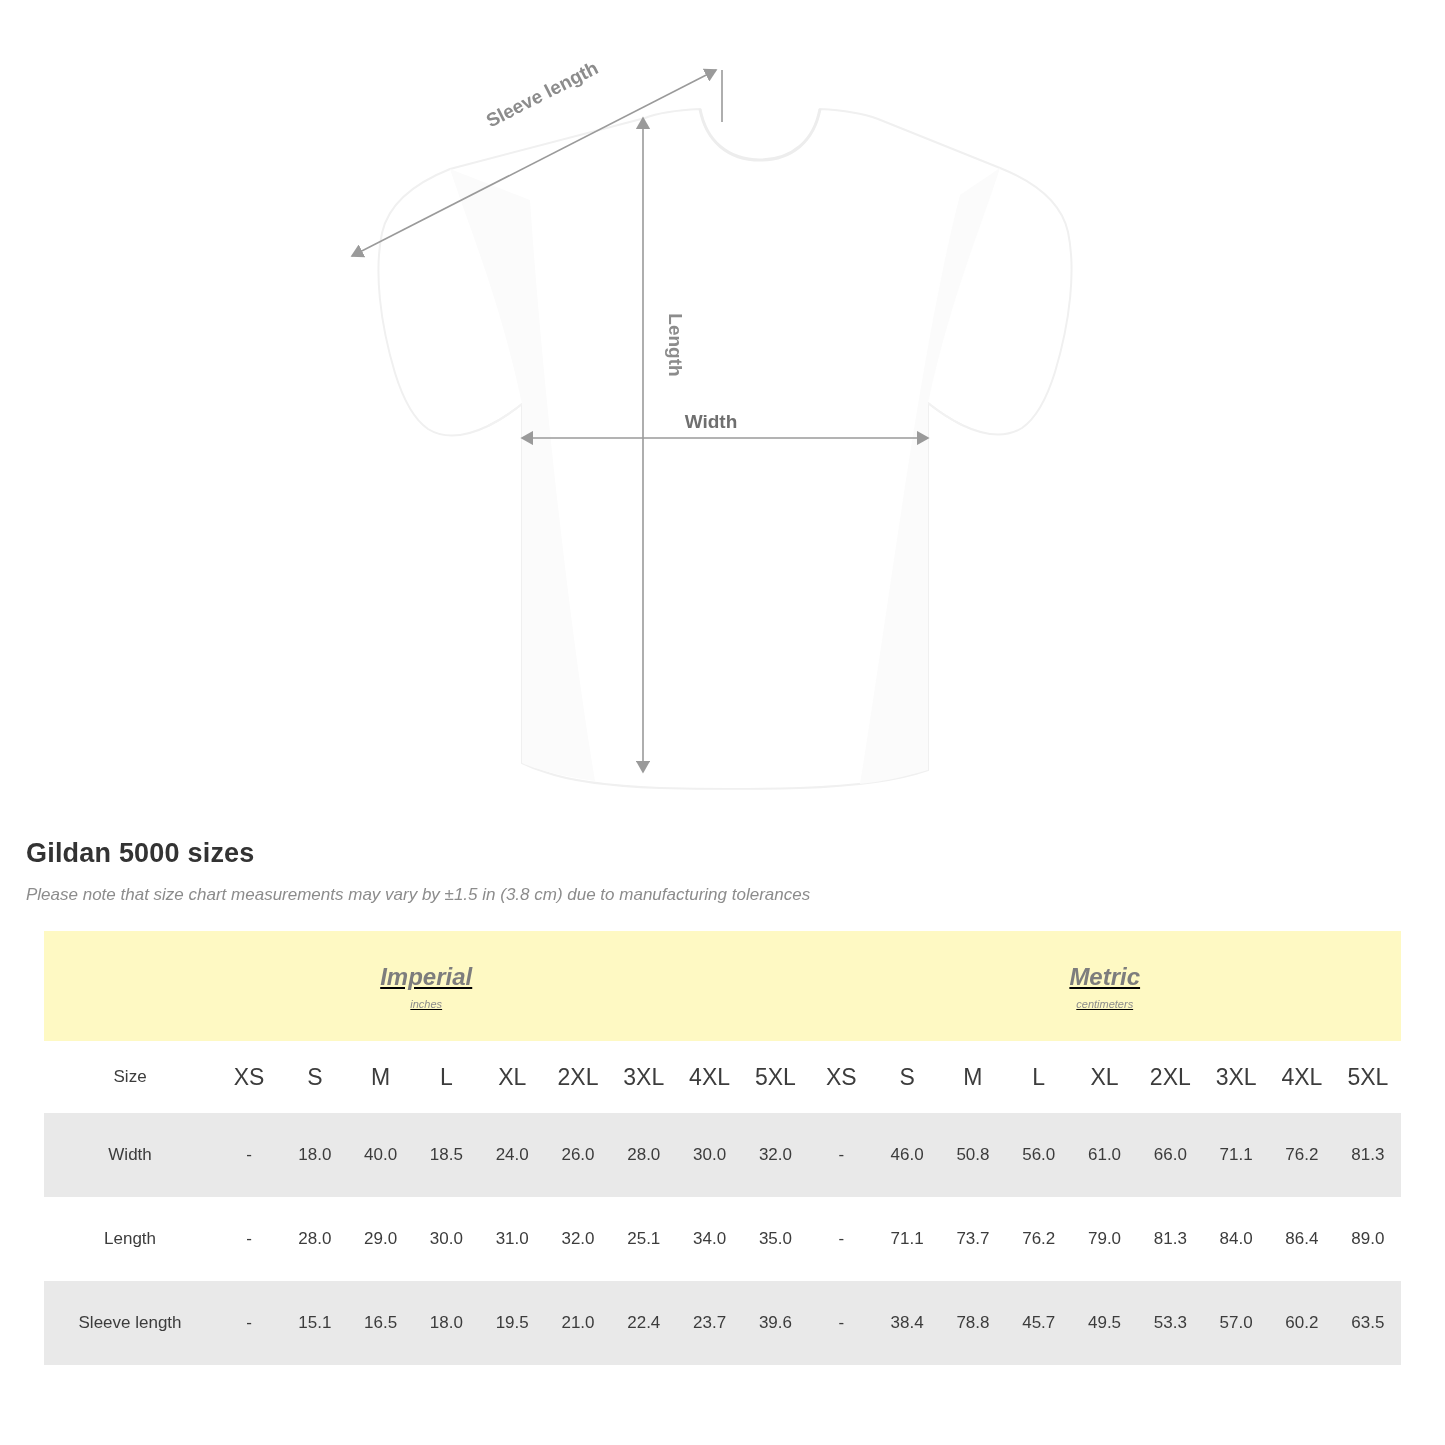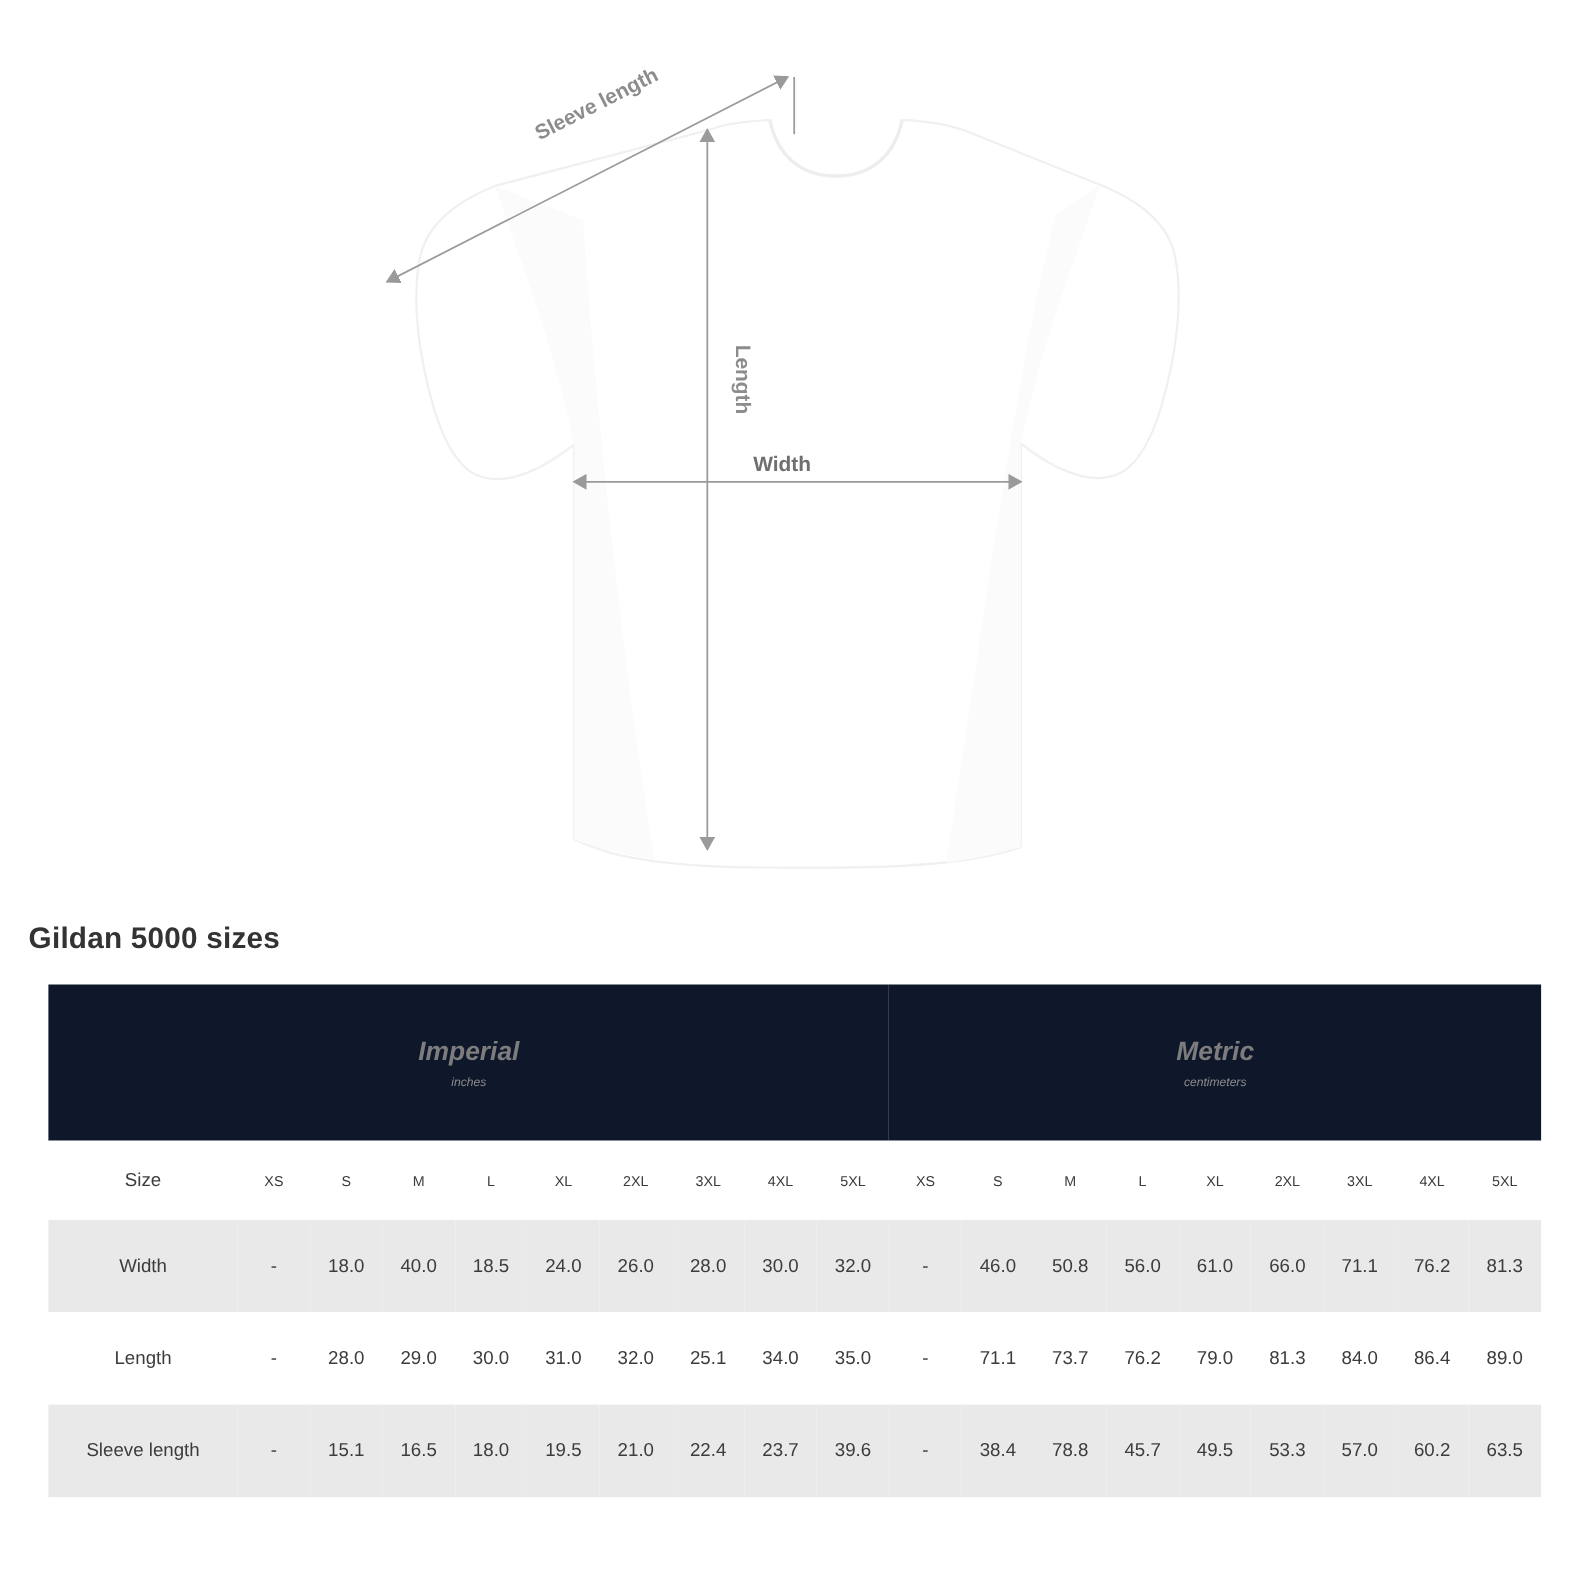--- a/index.html
+++ b/index.html
@@ -60,22 +60,23 @@
     border-collapse: collapse;
     table-layout: fixed;
   }
   table.size-table td, table.size-table th {
     text-align: center;
     vertical-align: middle;
     font-weight: normal;
   }
 
   .unit-header td {
-    height: 142px;
-    background: #0f172a;
+    height: 110px;
+    background: #fef9c3;
+    text-decoration: underline;
   }
   .unit-name {
     font-size: 24px;
     font-style: italic;
     font-weight: bold;
     color: #7d7d7d;
     line-height: 1.25;
   }
   .unit-sub {
     font-size: 11px;
@@ -83,21 +84,21 @@
     color: #8c8c8c;
     margin-top: 6px;
   }
 
   .row-head {
     font-size: 17px;
     font-weight: bold;
     color: #3c3c3c;
   }
   .size-label {
-    font-size: 13px;
+    font-size: 23px;
     font-weight: bold;
     color: #3c3c3c;
   }
   .cell-val {
     font-size: 17px;
     color: #3c3c3c;
   }
 
   tr.r-size td { height: 72px; background: #ffffff; }
   tr.r-width td { height: 84px; background: #e9e9e9; }
@@ -171,20 +172,21 @@
 
       <g stroke="#9a9a9a" fill="none" stroke-width="1.6">
         <line x1="522" y1="438" x2="928" y2="438" marker-start="url(#arrowStart)" marker-end="url(#arrowEnd)"></line>
       </g>
       <text x="711" y="428" font-family="Liberation Sans, sans-serif" font-size="19" font-weight="bold" fill="#6f6f6f" text-anchor="middle">Width</text>
     </svg>
   </div>
 
   <div class="title-block">
     <div class="chart-title">Gildan 5000 sizes</div>
+    <div class="chart-note">Please note that size chart measurements may vary by ±1.5 in (3.8 cm) due to manufacturing tolerances</div>
   </div>
 
   <div class="table-wrap">
     <table class="size-table">
       <colgroup>
         <col class="first-col">
         <col class="data-col">
           <col class="data-col">
           <col class="data-col">
           <col class="data-col">

